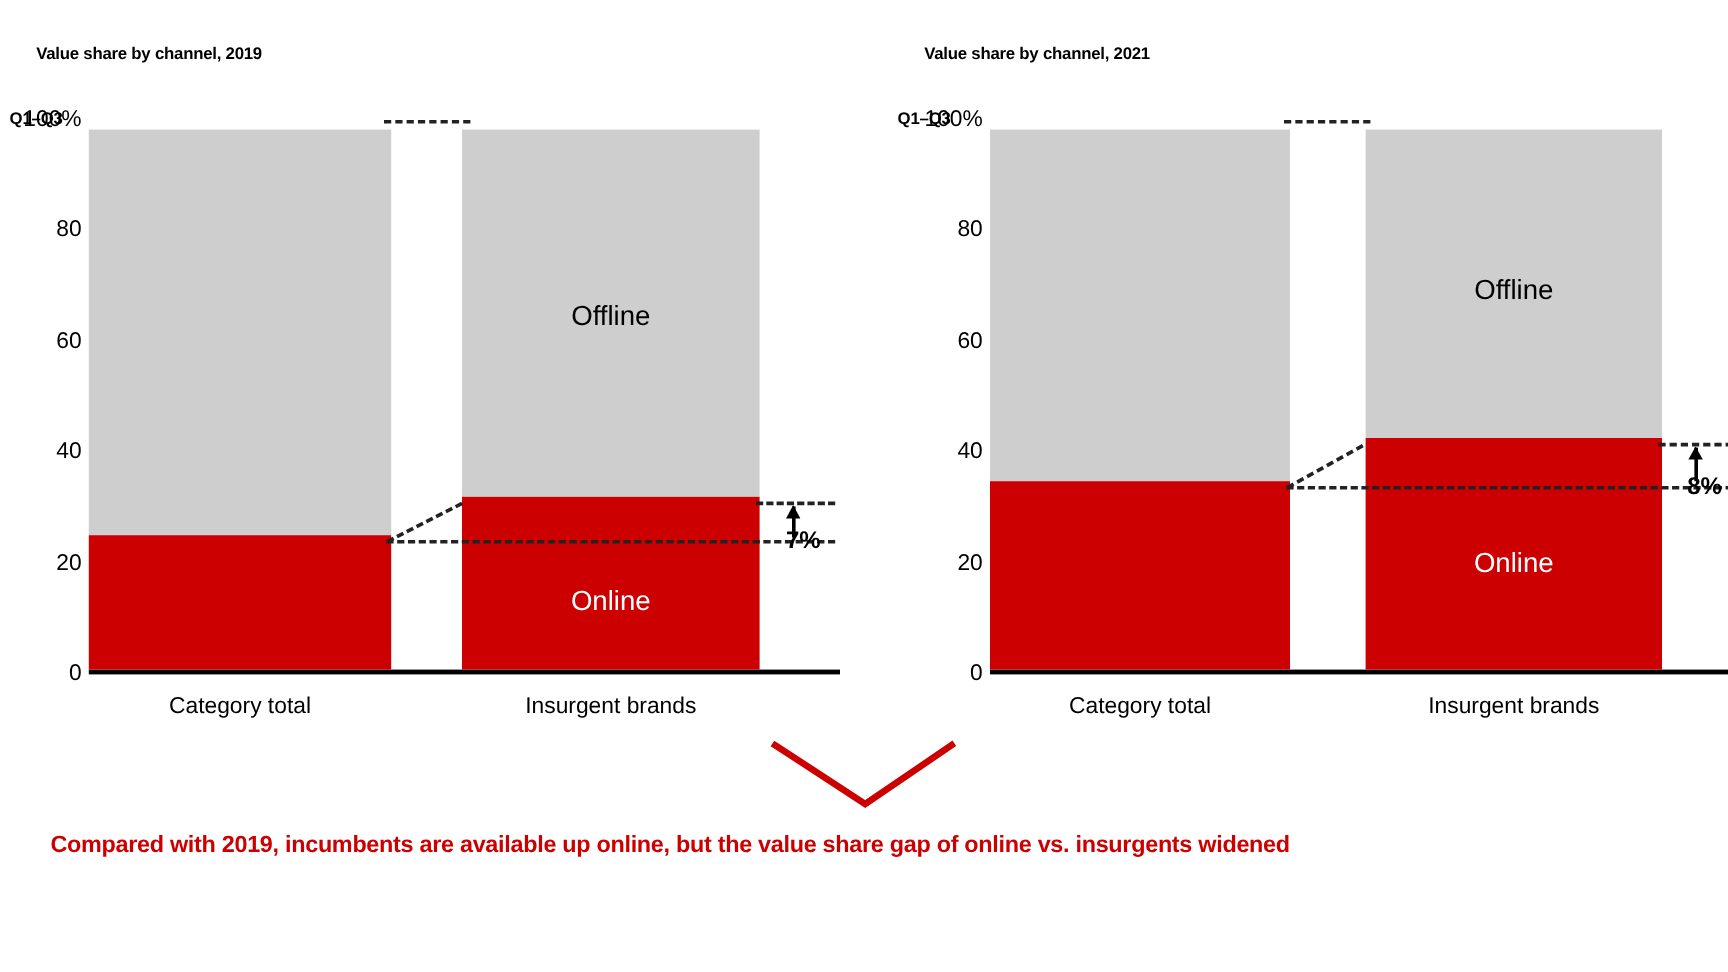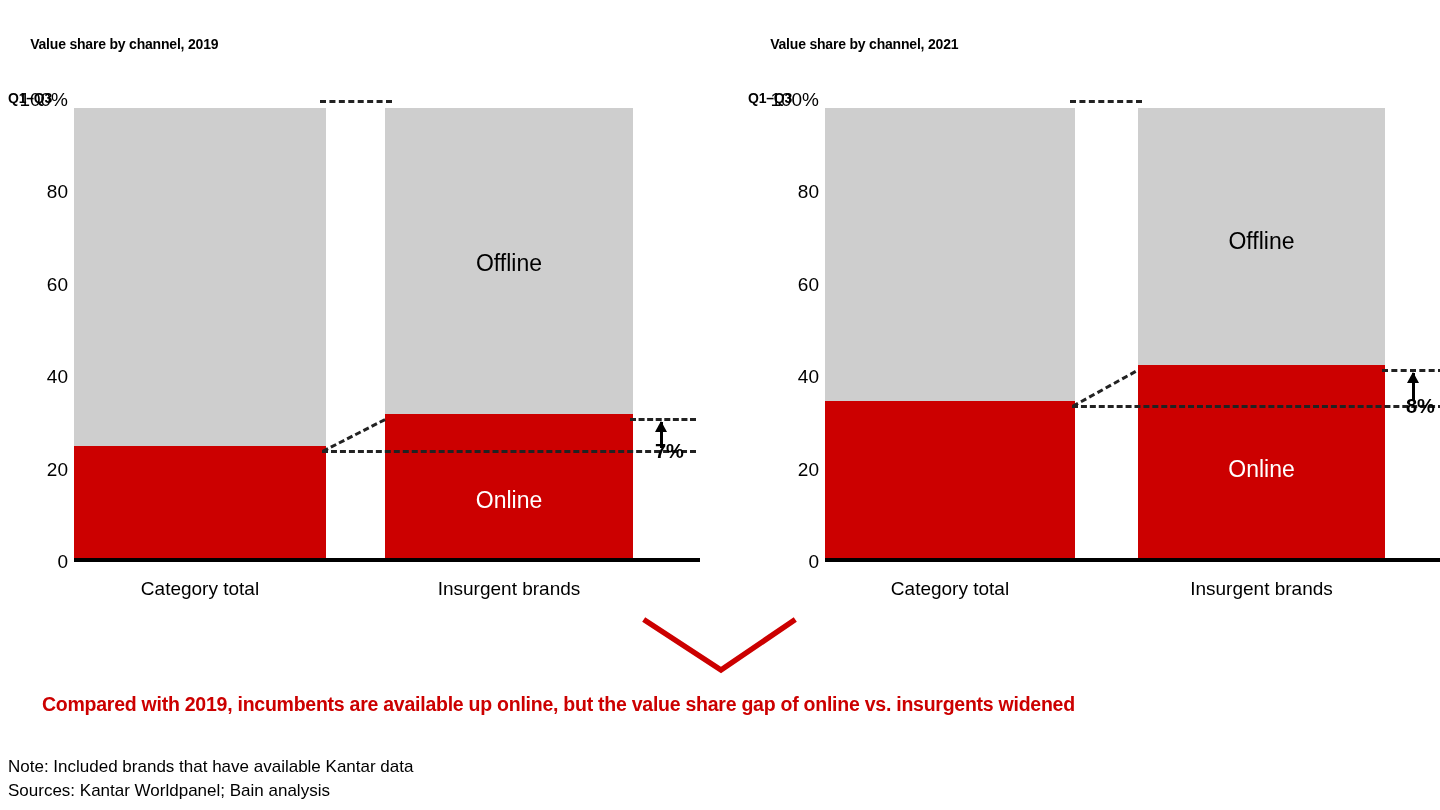--- a/index.html
+++ b/index.html
@@ -297,18 +297,14 @@
     <div class="xlabel" style="left:85px; width:250px;">Category total</div>
     <div class="xlabel" style="left:398px; width:247px;">Insurgent brands</div>
   </div>
 
   <svg class="chevron" viewBox="0 0 200 90">
     <polyline points="26,21 101,70 173,21" fill="none" stroke="#cc0000" stroke-width="5.5" stroke-linecap="square" stroke-linejoin="miter"></polyline>
   </svg>
 
   <div class="callout">Compared with 2019, incumbents are available up online, but the value share gap of online vs. insurgents widened</div>
 
-  <div class="footnotes">
-    <div>Note: Included brands that have available Kantar data</div>
-    <div>Sources: Kantar Worldpanel; Bain analysis</div>
-  </div>
 
 </div>
 
 </body></html>

